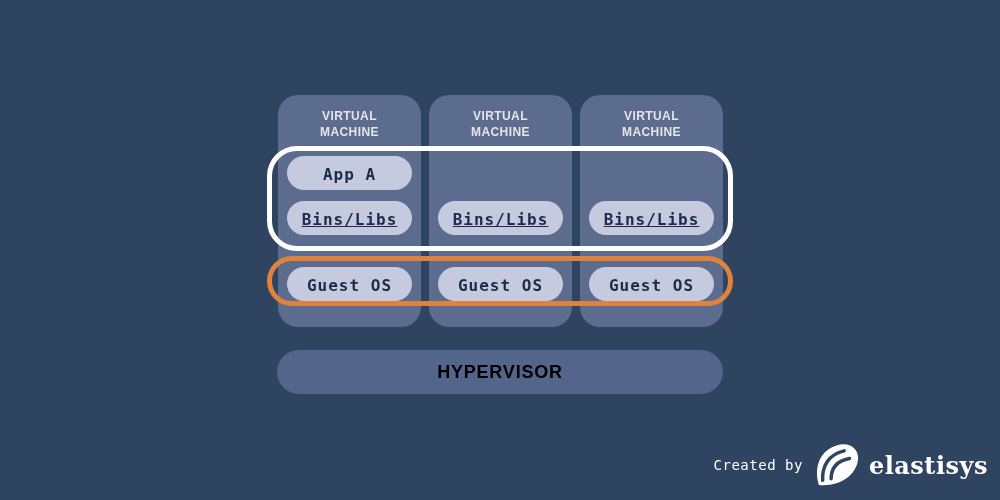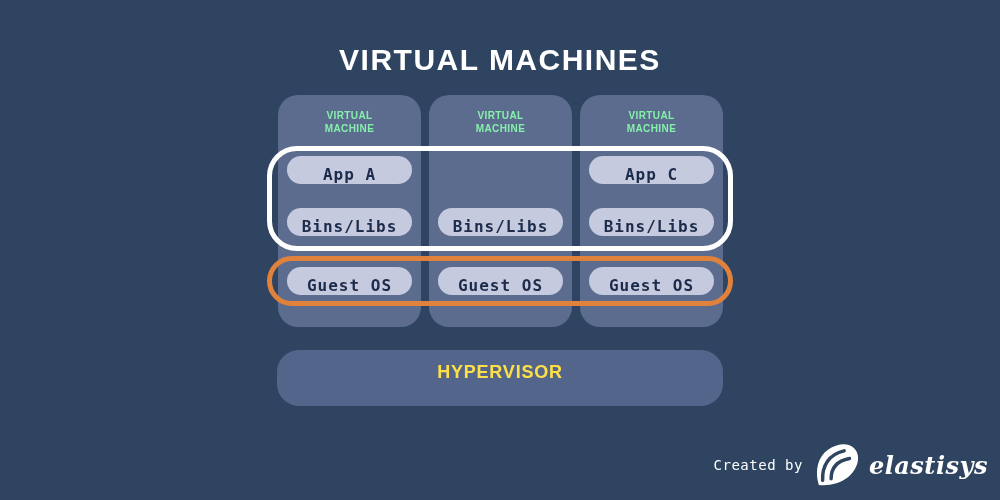--- a/index.html
+++ b/index.html
@@ -27,88 +27,86 @@
   .cards{
     position:absolute;left:278px;top:95px;width:445px;height:232px;
     display:flex;gap:8px;
   }
   .vm-card{
     position:relative;flex:1;background:var(--vm-card);
     border-radius:20px;
   }
   .vm-header{
     margin:14px auto 0;width:92px;text-align:center;
-    color:#86efac;font-size:10px;font-weight:800;
+    color:#e5e5e5;font-size:12px;font-weight:800;
     letter-spacing:.4px;line-height:1.3;
   }
   .pill{
-    position:absolute;left:9px;right:9px;height:28px;
+    position:absolute;left:9px;right:9px;height:34px;
     background:var(--pill);border-radius:19px;
     color:var(--pill-text);
     font-family:"DejaVu Sans Mono","Liberation Mono",monospace;
     font-size:16px;font-weight:600;letter-spacing:1px;
     line-height:38px;text-align:center;
   }
   .pill-app{top:61px;}
-  .pill-bins{top:113px;}
+  .pill-bins{top:106px;text-decoration:underline;}
   .pill-os{top:172px;}
   .outline{
     position:absolute;left:267px;width:466px;
     border-style:solid;border-width:5px;border-radius:30px;
     background:transparent;z-index:5;pointer-events:none;
   }
   .outline-apps{top:146px;height:105px;border-color:var(--apps-outline);}
   .outline-os{top:256px;height:50px;border-radius:25px;border-color:var(--guest-os-outline);}
   .layer-bar{
-    position:absolute;left:277px;width:446px;height:56px;
+    position:absolute;left:277px;width:446px;height:44px;
     background:var(--layer-bar);border-radius:22px;
-    color:#fde047;font-size:18px;font-weight:800;letter-spacing:.8px;
+    color:#000000;font-size:18px;font-weight:800;letter-spacing:.8px;
     line-height:44px;text-align:center;
   }
   .bar-hypervisor{top:350px;}
   .bar-infrastructure{top:411px;}
   .credit{
     position:absolute;right:12px;bottom:12px;
     display:flex;align-items:center;gap:6px;color:#FFFFFF;
   }
   .credit-text{
     font-family:"DejaVu Sans Mono","Liberation Mono",monospace;
     font-size:14px;letter-spacing:.5px;margin-right:4px;
   }
   .credit-logo{width:50px;height:46px;display:block;}
   .credit-brand{
     font-family:"DejaVu Serif","Liberation Serif",serif;
-    font-style:italic;font-weight:600;font-size:24px;letter-spacing:.5px;
+    font-weight:600;font-size:24px;letter-spacing:.5px;
   }
 </style>
 </head>
 <body>
 
 <div class="canvas">
 
-  <h1 class="page-title">VIRTUAL MACHINES</h1>
 
   <div class="cards">
 
     <div class="vm-card">
       <div class="vm-header">VIRTUAL MACHINE</div>
       <div class="pill pill-app">App A</div>
       <div class="pill pill-bins">Bins/Libs</div>
       <div class="pill pill-os">Guest OS</div>
     </div>
 
     <div class="vm-card">
       <div class="vm-header">VIRTUAL MACHINE</div>
       <div class="pill pill-bins">Bins/Libs</div>
       <div class="pill pill-os">Guest OS</div>
     </div>
 
     <div class="vm-card">
       <div class="vm-header">VIRTUAL MACHINE</div>
-      <div class="pill pill-app">App C</div>
       <div class="pill pill-bins">Bins/Libs</div>
       <div class="pill pill-os">Guest OS</div>
     </div>
 
   </div>
 
   <div class="outline outline-apps"></div>
   <div class="outline outline-os"></div>
 
   <div class="layer-bar bar-hypervisor">HYPERVISOR</div>

